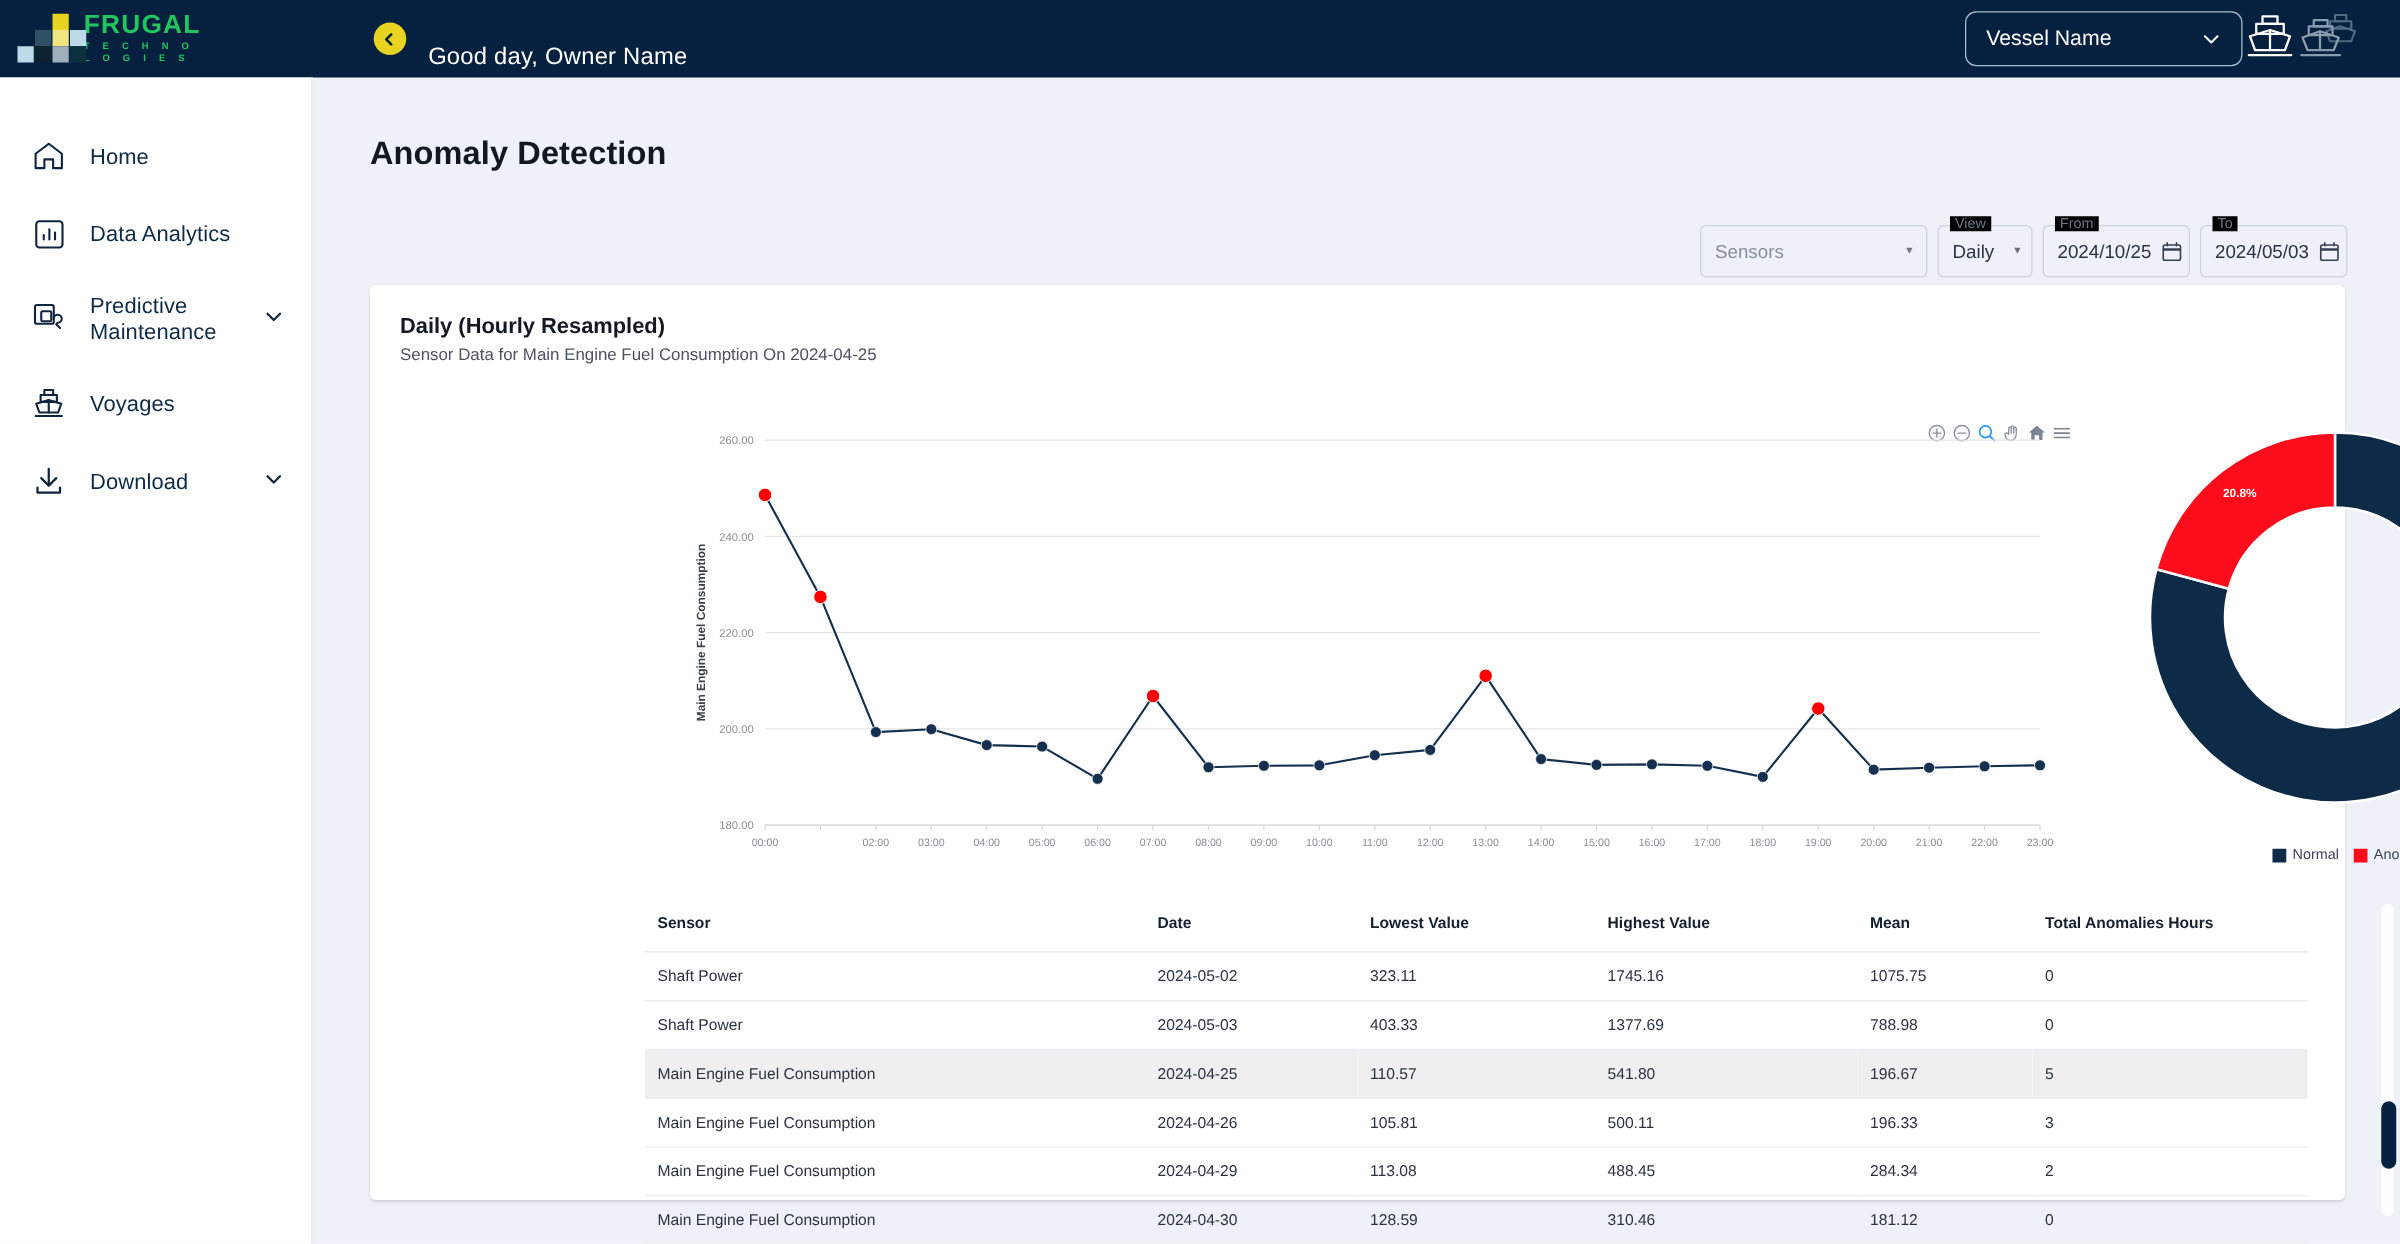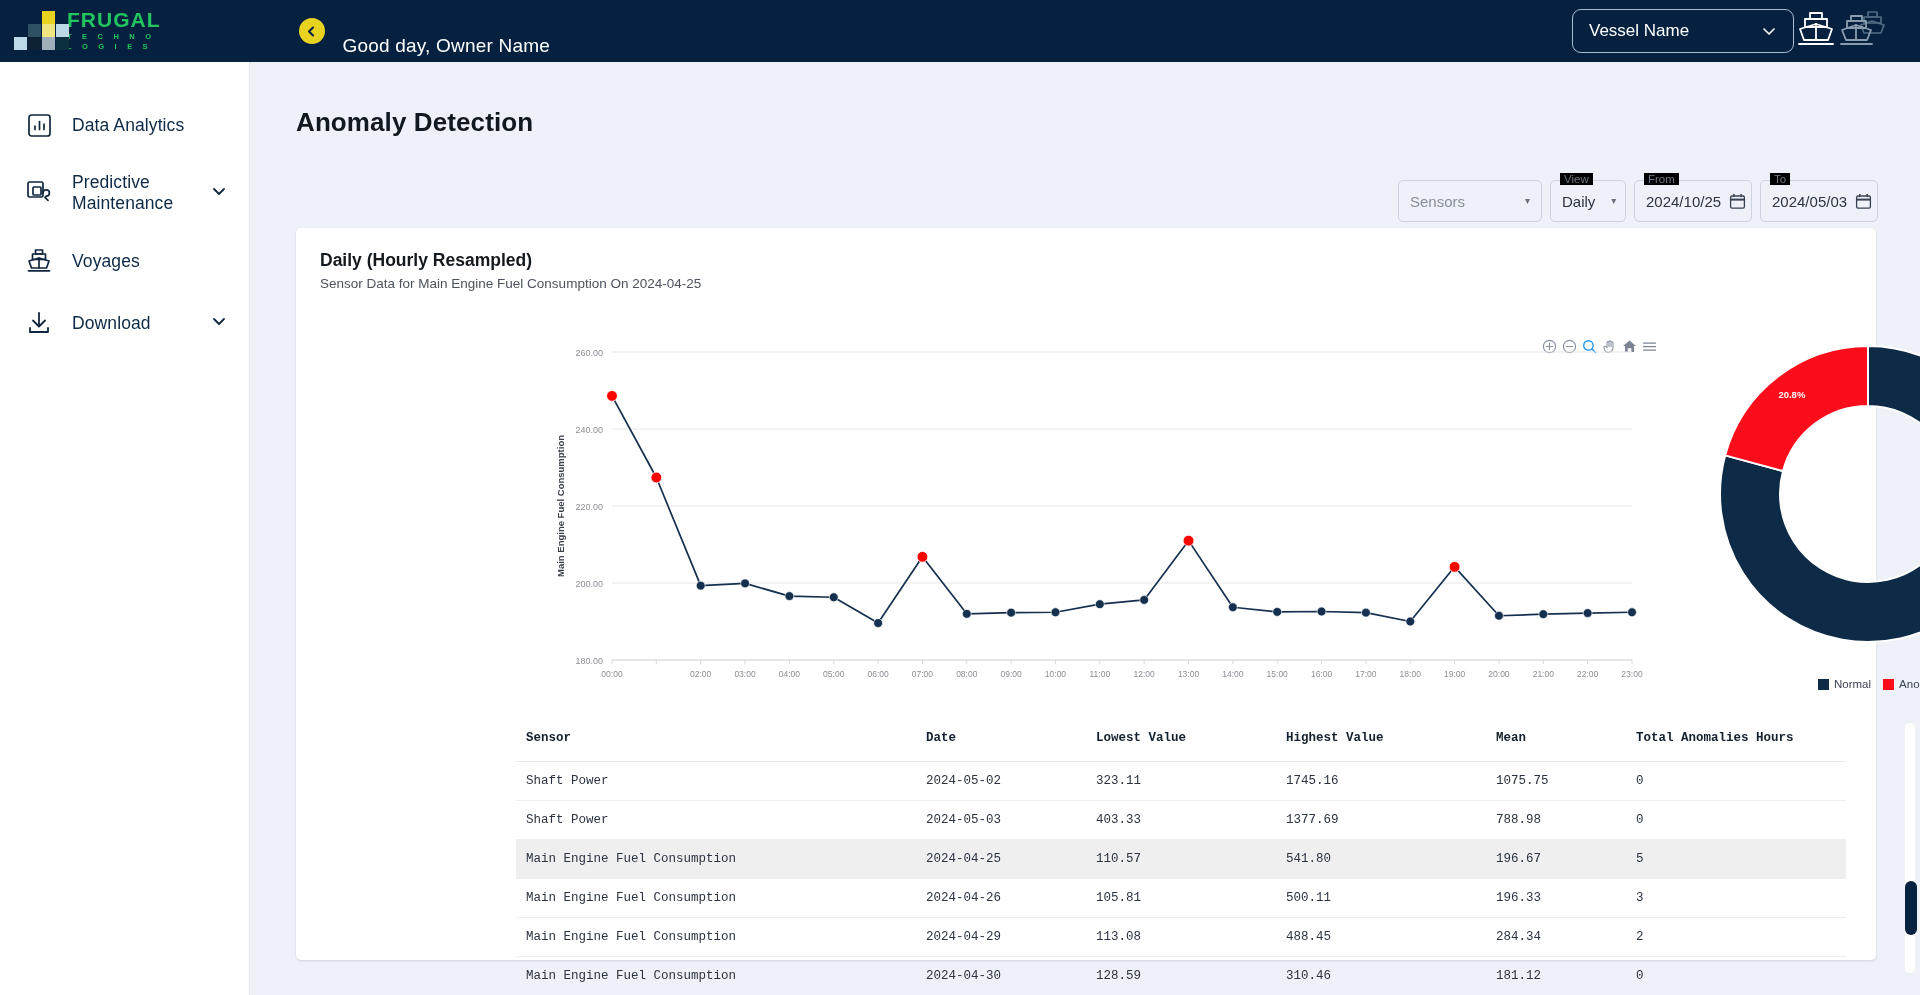--- a/index.html
+++ b/index.html
@@ -103,21 +103,21 @@
     position: absolute; top: -8px; left: 9px;
     background: #000000; padding: 0 4px;
     font-size: 11.5px; color: #6f7785;
   }
   .fld .val { font-size: 15px; color: #2c3442; white-space: nowrap; }
   .fld .val.ph { color: #878f9c; }
   .fld .tri {
     margin-left: auto; padding-left: 16px; color: #6b7280;
     font-size: 10px; line-height: 1;
   }
-  .fld-sensors { width: 144px; align-items: center; }
+  .fld-sensors { width: 182px; align-items: center; }
   .fld-view { width: 76px; }
   .fld-date { width: 118px; }
   .cal-ico { margin-left: auto; padding-left: 8px; display:flex; }
 
   
   .card {
     position: absolute; top: 166px; left: 46px;
     width: 1580px; height: 732px;
     background: #fff; border-radius: 5px;
     box-shadow: 0 1px 3px rgba(16,24,40,.09), 0 1px 2px rgba(16,24,40,.05);
@@ -139,21 +139,20 @@
   }
   .apex-toolbar span { cursor: pointer; display:flex; }
 
   .line-chart { position: absolute; top: 280px; left: 300px; }
   .donut-chart { position: absolute; top: 282px; left: 1468px; }
 
   
   .tbl-wrap {
     position: absolute; top: 659px; left: 266px;
     width: 1340px;
-    font-family: Liberation Mono, monospace;
   }
   table { border-collapse: collapse; width: 1330px; }
   thead th {
     text-align: left; font-size: 12.5px; font-weight: 700; color: #15202e;
     padding: 10px 0 16px 10px; border-bottom: 1px solid #e6e8ec;
     white-space: nowrap;
   }
   tbody td {
     font-size: 12.5px; color: #2b3340;
     padding: 12px 0 12px 10px; border-bottom: 1px solid #eceef2;
@@ -248,20 +247,28 @@
         <path d="M4 20 L18 15 L33 20 L29 30 H8 Z"></path>
         <line x1="18" y1="15" x2="18" y2="30"></line>
         <line x1="3" y1="34" x2="34" y2="34"></line>
       </g>
     </svg>
   </div>
 </div>
 
 <div class="sidebar">
 
+  <div class="nav-item">
+    <span class="nav-ico">
+      <svg width="28" height="28" viewBox="0 0 28 28" fill="none" stroke="#10263f" stroke-width="1.7" stroke-linecap="round" stroke-linejoin="round">
+        <path d="M3.5 12 L14 4 L24.5 12 V23.5 H17.5 V16.5 H10.5 V23.5 H3.5 Z"></path>
+      </svg>
+    </span>
+    <span class="nav-label">Home</span>
+  </div>
 
   <div class="nav-item">
     <span class="nav-ico">
       <svg width="27" height="27" viewBox="0 0 27 27" fill="none" stroke="#10263f" stroke-width="1.7" stroke-linejoin="round">
         <rect x="3" y="3" width="21" height="21" rx="2.5"></rect>
         <line x1="9" y1="17.5" x2="9" y2="14" stroke-linecap="round"></line>
         <line x1="13.5" y1="17.5" x2="13.5" y2="9.5" stroke-linecap="round"></line>
         <line x1="18" y1="17.5" x2="18" y2="12" stroke-linecap="round"></line>
       </svg>
     </span>

